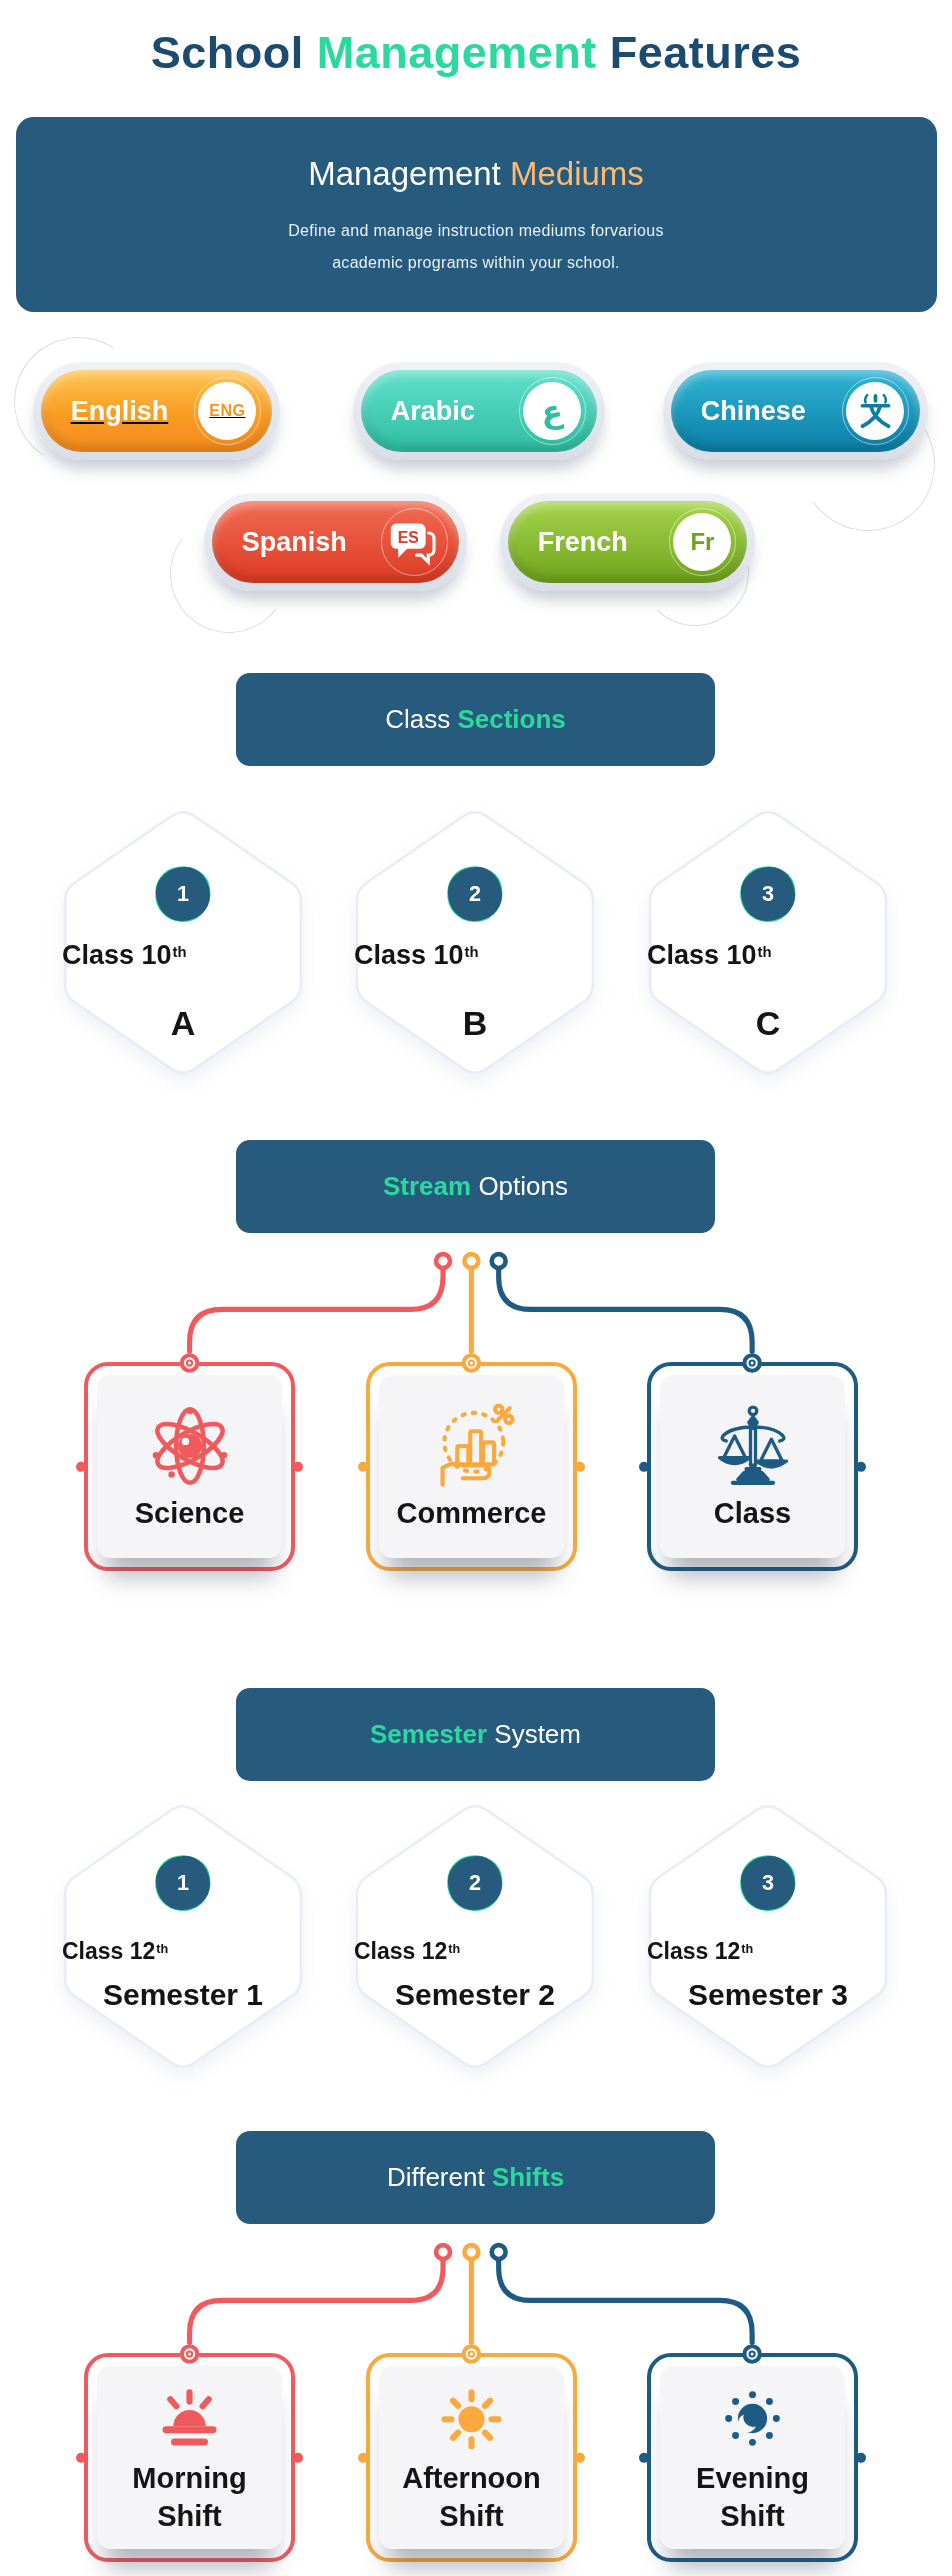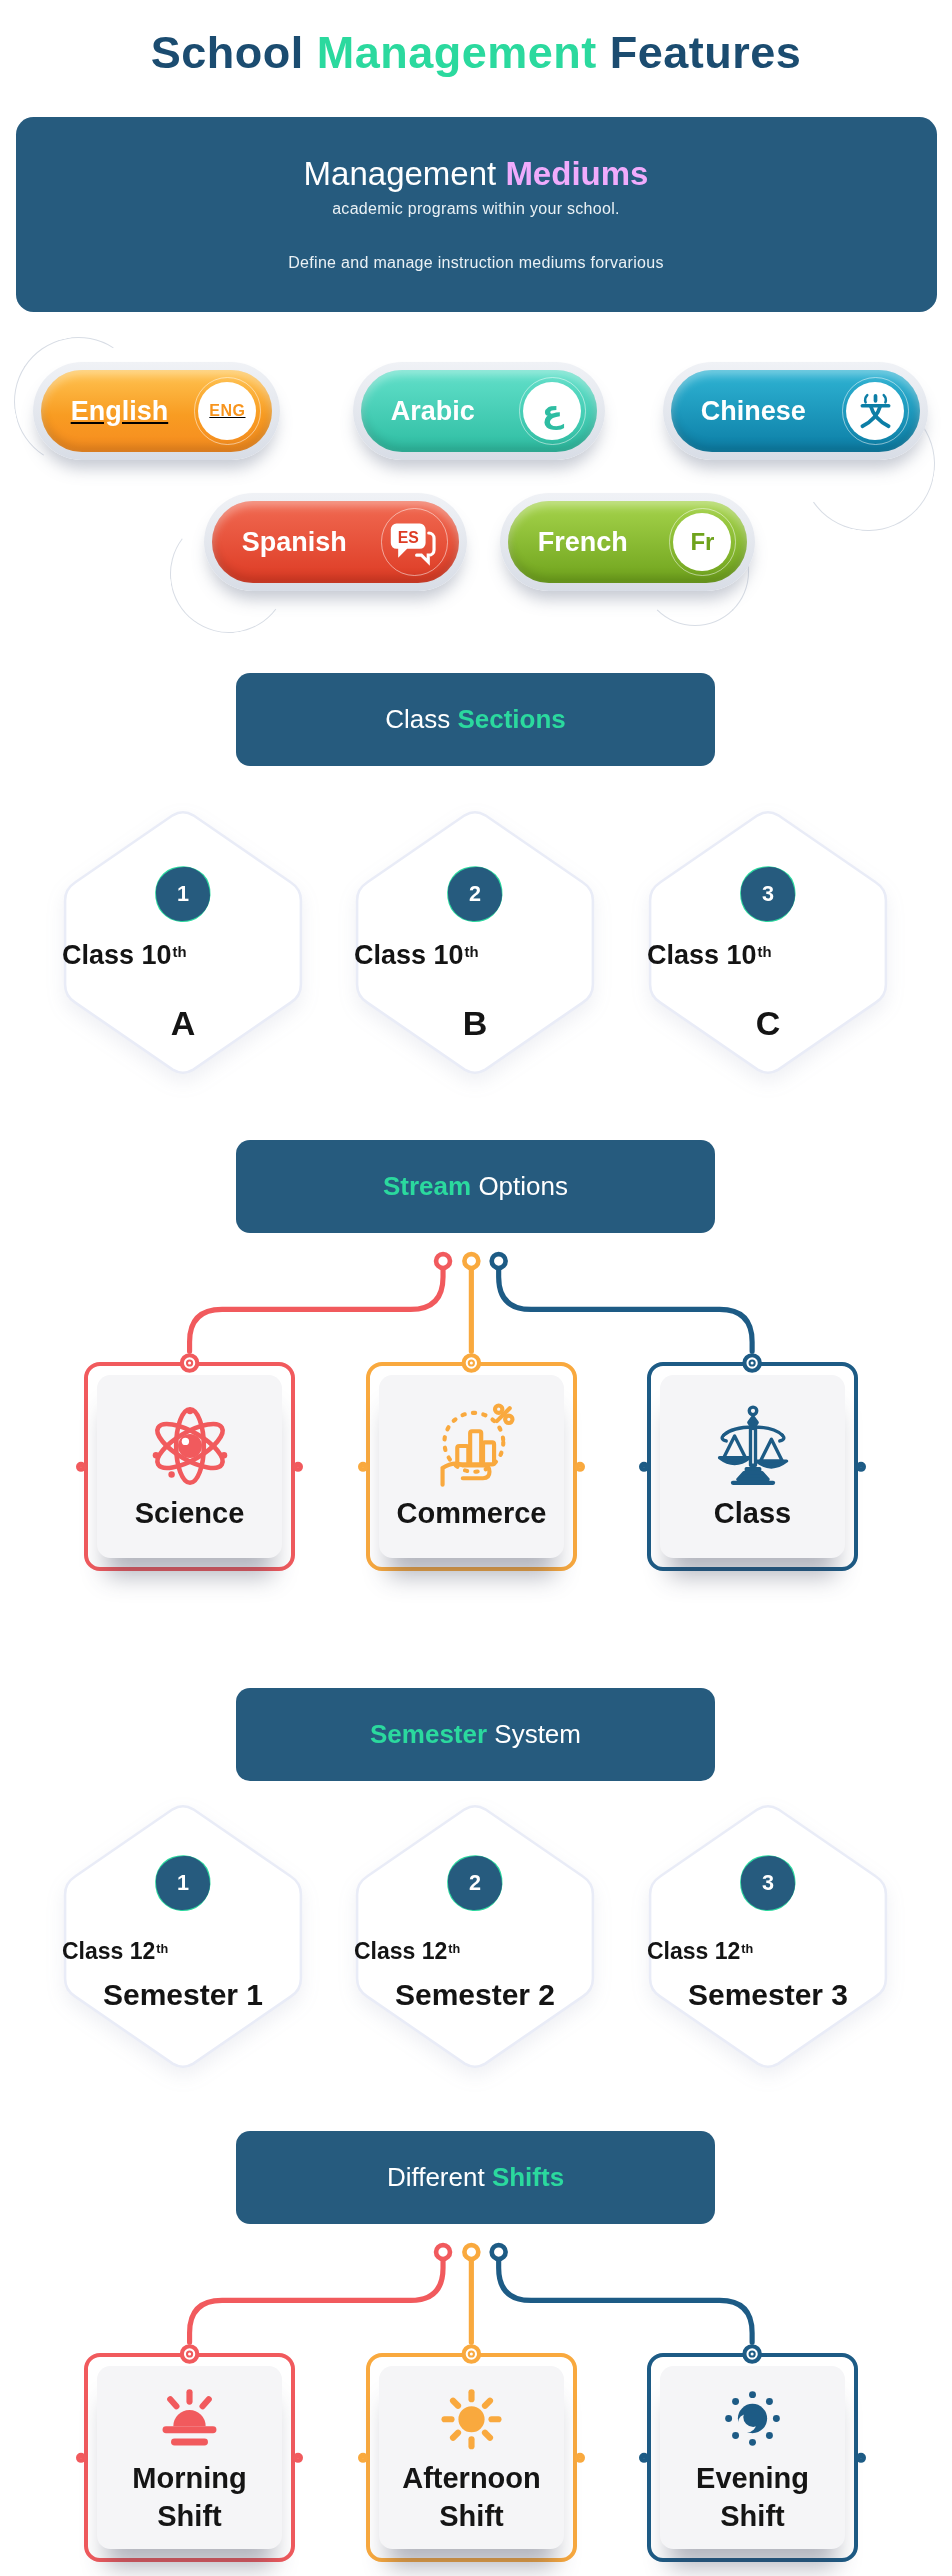--- a/index.html
+++ b/index.html
@@ -11,21 +11,21 @@
   .page-title{position:absolute;top:27px;left:0;width:100%;text-align:center;
               font-size:45px;font-weight:600;letter-spacing:0.5px;}
   .page-title .t-navy{color:#1B4C70;white-space:pre;}
   .page-title .t-green{color:#2BD99E;font-weight:700;white-space:pre;}
 
   
   .banner{position:absolute;left:15.5px;top:117px;width:921px;height:195px;
           background:#265B7E;border-radius:17.5px;text-align:center;}
   .banner-heading{margin-top:38px;font-size:33px;}
   .banner-heading .w{color:#ffffff;font-weight:400;white-space:pre;}
-  .banner-heading .g{color:#f0abfc;font-weight:700;white-space:pre;}
+  .banner-heading .g{color:#fdba74;font-weight:400;white-space:pre;}
   .banner-sub{color:#EAF1F5;font-size:16px;font-weight:400;letter-spacing:0.3px;line-height:32px;}
   .banner-sub.first{margin-top:21.6px;}
 
   
   .pill{position:absolute;height:98px;border-radius:49px;background:linear-gradient(180deg,#F0F2F6,#D8DDE6);
         box-shadow:0 12.4px 15.5px -4.1px rgba(90,100,125,.35);padding:7.7px;}
   .pill-inner{width:100%;height:100%;border-radius:41px;display:flex;align-items:center;
               justify-content:space-between;padding:0 11.3px 0 30px;
               box-shadow:inset 0 5.2px 8.2px rgba(255,255,255,.35), inset 0 -6.2px 9.3px rgba(0,0,0,.14);}
   .pill-label{color:#fff;font-size:27px;font-weight:600;}
@@ -65,21 +65,21 @@
   .hex.sem .hx-line1{top:138px;font-size:23px;}
   .hex.sem .hx-line2{top:178px;font-size:30px;}
   .sup{font-size:.55em;position:relative;top:-.5em;margin-left:1px;}
 
   
   svg.tree{position:absolute;left:0;width:952px;height:155px;z-index:5;pointer-events:none;}
   .tree-stream{top:1234px;}
   .tree-shifts{top:2225px;}
 
   
-  .card{position:absolute;width:211px;height:209px;border:4.6px solid #999;border-radius:16px;z-index:2;}
+  .card{position:absolute;width:211px;height:209px;border:4.6px solid #999;border-radius:24px;z-index:2;}
   .card.red{border-color:#F15A5D;}
   .card.orange{border-color:#F9A93E;}
   .card.blue{border-color:#1D5B85;}
   .card-inner{position:absolute;left:8.8px;right:8.8px;top:8.8px;bottom:8.8px;background:#F5F5F7;
               border-radius:13.4px;display:flex;flex-direction:column;align-items:center;justify-content:center;
               box-shadow:0 27px 25px -9.3px rgba(55,60,85,.38);}
   .card-label{font-size:29px;font-weight:700;color:#151515;margin-top:3.1px;text-align:center;line-height:1.28;}
   .ring{position:absolute;width:10.3px;height:10.3px;background:#fff;border:4.6px solid #999;border-radius:50%;
         display:flex;align-items:center;justify-content:center;z-index:4;}
   .ring .dot{width:4.6px;height:4.6px;border-radius:50%;}
@@ -95,22 +95,22 @@
 <div class="canvas">
 
   <div class="page-title">
     <span class="t-navy">School </span><span class="t-green">Management</span><span class="t-navy"> Features</span>
   </div>
 
   <div class="banner">
     <div class="banner-heading">
       <span class="w">Management </span><span class="g">Mediums</span>
     </div>
+    <div class="banner-sub first">Define and manage instruction mediums forvarious</div>
     <div class="banner-sub">academic programs within your school.</div>
-    <div class="banner-sub first">Define and manage instruction mediums forvarious</div>
   </div>
 
   <div class="arc" style="left:14.4px;top:337px;width:129px;height:129px;border-top-color:#D8DDE5;border-left-color:#D8DDE5;transform:rotate(-12deg);"></div>
   <div class="arc" style="left:801px;top:397px;width:134px;height:134px;border-bottom-color:#D8DDE5;border-right-color:#D8DDE5;transform:rotate(10deg);"></div>
   <div class="arc" style="left:170px;top:515px;width:118px;height:118px;border-bottom-color:#D8DDE5;border-left-color:#D8DDE5;transform:rotate(-8deg);"></div>
   <div class="arc" style="left:641px;top:518px;width:108px;height:108px;border-bottom-color:#D8DDE5;border-right-color:#D8DDE5;"></div>
 
   <div class="pill english" style="left:33px;top:362px;width:247px;">
     <div class="pill-inner">
       <span class="pill-label">English</span>

